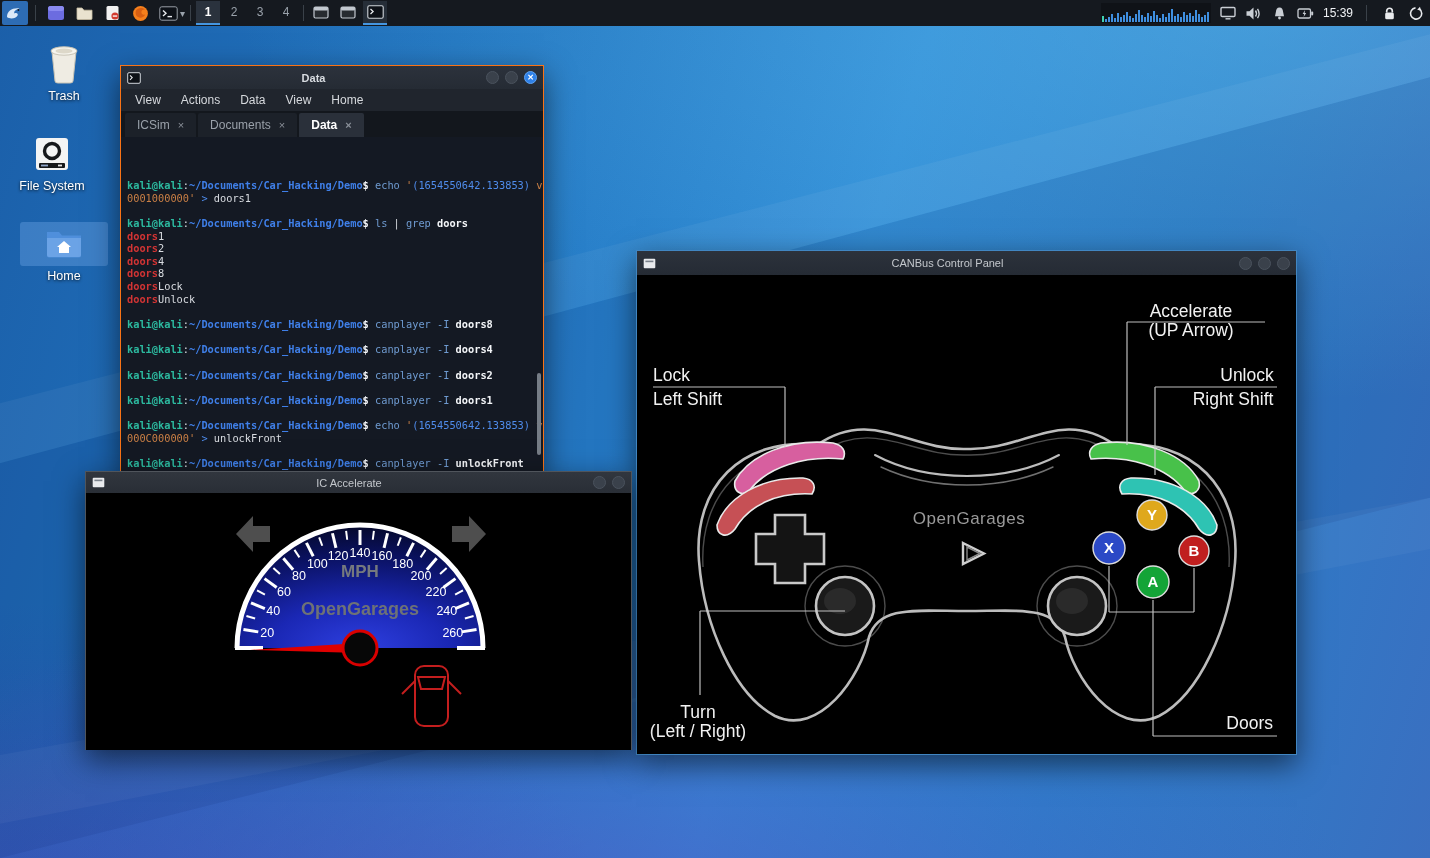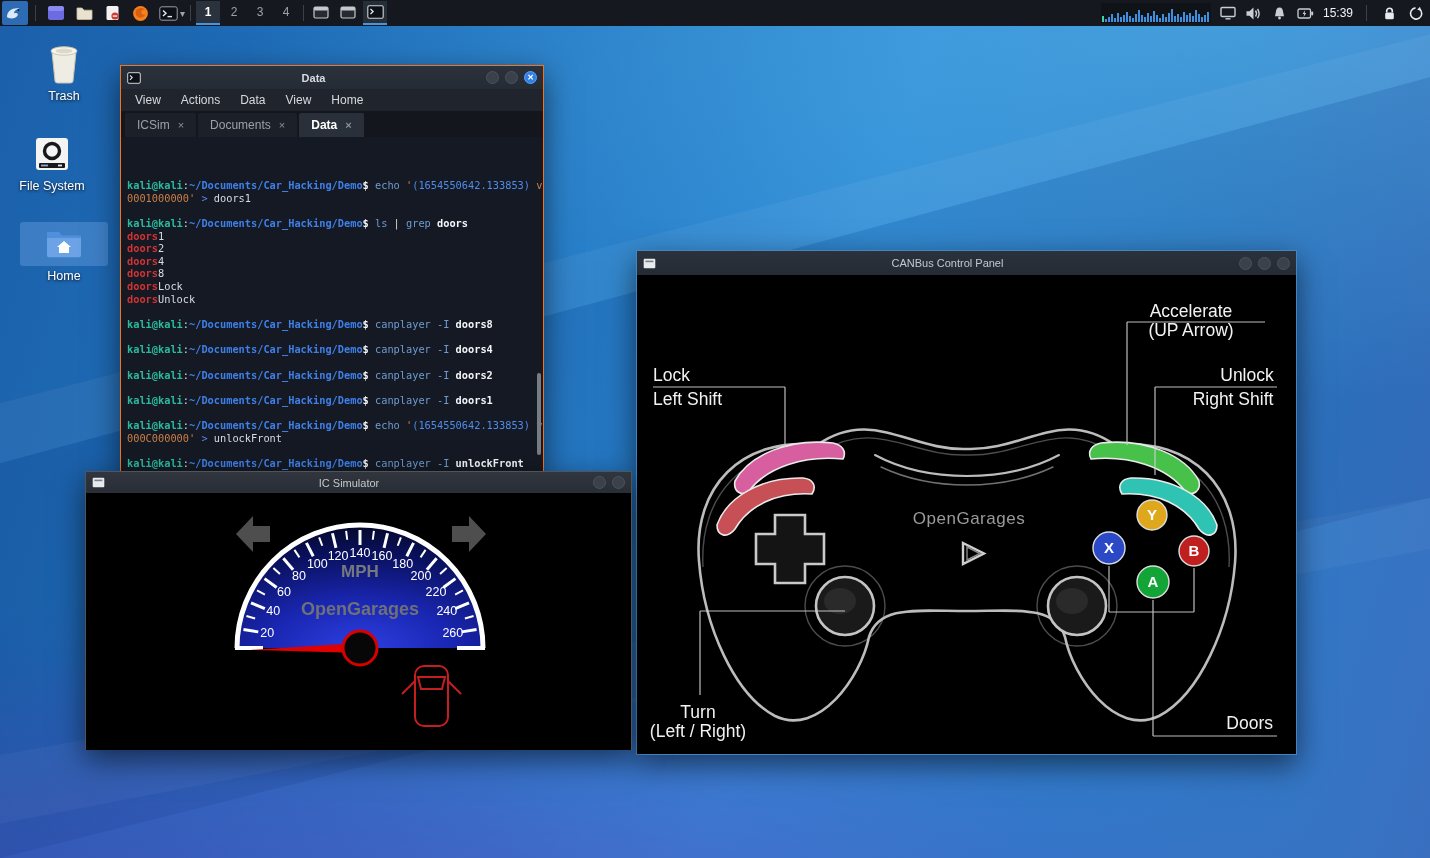--- a/index.html
+++ b/index.html
@@ -336,21 +336,21 @@
     <div class="term-scrollbar"></div>
   <div class="term-line"><span class="t-u">kali@kali</span><span class="t-w">:</span><span class="t-p">~/Documents/Car_Hacking/Demo</span><span class="t-b">$</span><span class="t-w"> </span><span class="t-c">echo </span><span class="t-o">'</span><span class="t-n">(1654550642.133853)</span><span class="t-o"> vcan0 19B#00</span></div><div class="term-line"><span class="t-o">0001000000'</span><span class="t-w"> </span><span class="t-n">&gt; </span><span class="t-w">doors1</span></div><div class="term-line">&nbsp;</div><div class="term-line"><span class="t-u">kali@kali</span><span class="t-w">:</span><span class="t-p">~/Documents/Car_Hacking/Demo</span><span class="t-b">$</span><span class="t-w"> </span><span class="t-c">ls </span><span class="t-w">| </span><span class="t-c">grep </span><span class="t-b">doors</span></div><div class="term-line"><span class="t-r">doors</span><span class="t-w">1</span></div><div class="term-line"><span class="t-r">doors</span><span class="t-w">2</span></div><div class="term-line"><span class="t-r">doors</span><span class="t-w">4</span></div><div class="term-line"><span class="t-r">doors</span><span class="t-w">8</span></div><div class="term-line"><span class="t-r">doors</span><span class="t-w">Lock</span></div><div class="term-line"><span class="t-r">doors</span><span class="t-w">Unlock</span></div><div class="term-line">&nbsp;</div><div class="term-line"><span class="t-u">kali@kali</span><span class="t-w">:</span><span class="t-p">~/Documents/Car_Hacking/Demo</span><span class="t-b">$</span><span class="t-w"> </span><span class="t-c">canplayer -I </span><span class="t-b">doors8</span></div><div class="term-line">&nbsp;</div><div class="term-line"><span class="t-u">kali@kali</span><span class="t-w">:</span><span class="t-p">~/Documents/Car_Hacking/Demo</span><span class="t-b">$</span><span class="t-w"> </span><span class="t-c">canplayer -I </span><span class="t-b">doors4</span></div><div class="term-line">&nbsp;</div><div class="term-line"><span class="t-u">kali@kali</span><span class="t-w">:</span><span class="t-p">~/Documents/Car_Hacking/Demo</span><span class="t-b">$</span><span class="t-w"> </span><span class="t-c">canplayer -I </span><span class="t-b">doors2</span></div><div class="term-line">&nbsp;</div><div class="term-line"><span class="t-u">kali@kali</span><span class="t-w">:</span><span class="t-p">~/Documents/Car_Hacking/Demo</span><span class="t-b">$</span><span class="t-w"> </span><span class="t-c">canplayer -I </span><span class="t-b">doors1</span></div><div class="term-line">&nbsp;</div><div class="term-line"><span class="t-u">kali@kali</span><span class="t-w">:</span><span class="t-p">~/Documents/Car_Hacking/Demo</span><span class="t-b">$</span><span class="t-w"> </span><span class="t-c">echo </span><span class="t-o">'</span><span class="t-n">(1654550642.133853)</span><span class="t-o"> vcan0 19B#00</span></div><div class="term-line"><span class="t-o">000C000000'</span><span class="t-w"> </span><span class="t-n">&gt; </span><span class="t-w">unlockFront</span></div><div class="term-line">&nbsp;</div><div class="term-line"><span class="t-u">kali@kali</span><span class="t-w">:</span><span class="t-p">~/Documents/Car_Hacking/Demo</span><span class="t-b">$</span><span class="t-w"> </span><span class="t-c">canplayer -I </span><span class="t-b">unlockFront</span></div><div class="term-line">&nbsp;</div></div>
 </div>
 
 <div class="window" id="icsim-window">
   <div class="titlebar">
     <svg width="13" height="11" viewBox="0 0 13 11">
       <rect x="0.7" y="0.7" width="11.6" height="9.6" rx="1" fill="#e8eaed"></rect>
       <rect x="2.4" y="2.6" width="8" height="1.6" fill="#7a828c"></rect>
     </svg>
-    <span class="t-title">IC Simulator</span>
+    <span class="t-title">IC Accelerate</span>
     <div class="win-btns">
       <span class="win-dot"></span>
       <span class="win-dot"></span>
     </div>
   </div>
   <div class="icsim-body">
     <svg id="gauge-svg" width="545" height="257" viewBox="0 0 545 257">
       <defs>
         <radialGradient id="ggrad" cx="0.5" cy="1.0" r="1.05">
           <stop offset="0" stop-color="#2e3fe0"></stop>

